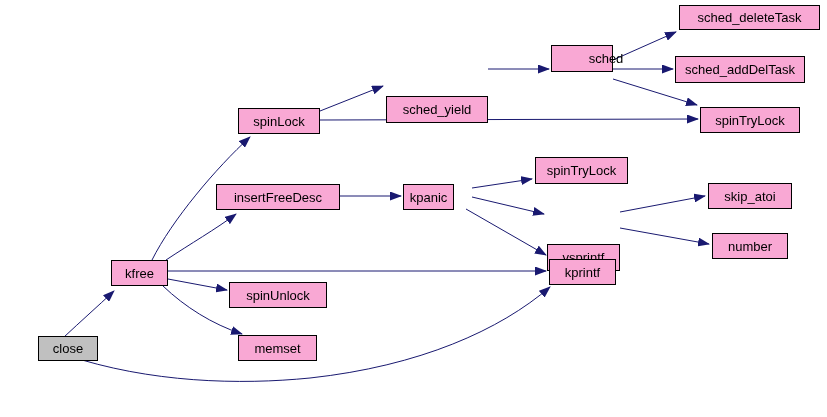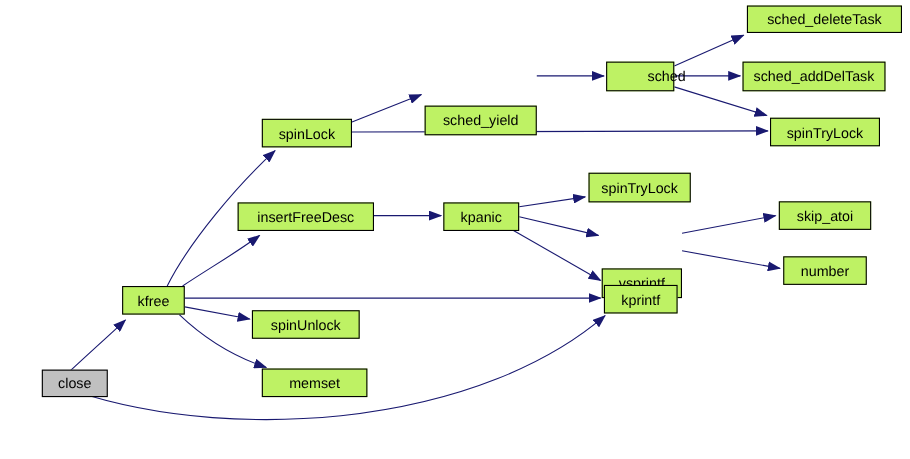--- a/index.html
+++ b/index.html
@@ -21,21 +21,21 @@
     top: 0;
   }
   .edge {
     fill: none;
     stroke-width: 1;
   }
   .node {
     position: absolute;
     box-sizing: border-box;
     border: 1px solid #000000;
-    background: #bef264;
+    background: #f9a8d4;
     color: #000000;
     display: flex;
     align-items: center;
     justify-content: center;
     font-size: 13px;
     line-height: 1;
     white-space: nowrap;
     cursor: pointer;
   }
   .node.root {
@@ -72,27 +72,27 @@
       <path d="M472,197 L544,214" class="edge" stroke="#191970" marker-end="url(#arrow)"></path>
       <path d="M466,209 L546,255" class="edge" stroke="#191970" marker-end="url(#arrow)"></path>
       <path d="M620,212 L705,196" class="edge" stroke="#191970" marker-end="url(#arrow)"></path>
       <path d="M620,228 L709,244" class="edge" stroke="#191970" marker-end="url(#arrow)"></path>
     </svg>
   <div id="nodes">
       <div class="node root" style="left: 6px; top: 336px; width: 60px; height: 25px;">close</div>
       <div class="node" style="left: 111px; top: 260px; width: 57px; height: 26px;">kfree</div>
       <div class="node" style="left: 238px; top: 108px; width: 82px; height: 26px;">spinLock</div>
       <div class="node" style="left: 216px; top: 184px; width: 124px; height: 26px;">insertFreeDesc</div>
-      <div class="node" style="left: 403px; top: 184px; width: 69px; height: 26px;">kpanic</div>
+      <div class="node" style="left: 403px; top: 184px; width: 51px; height: 26px;">kpanic</div>
       <div class="node" style="left: 386px; top: 56px; width: 102px; height: 27px; margin-top: 40px;">sched_yield</div>
-      <div class="node" style="left: 551px; top: 56px; width: 62px; height: 27px; padding-left: 48px;">sched</div>
+      <div class="node" style="left: 551px; top: 45px; width: 62px; height: 27px; padding-left: 48px;">sched</div>
       <div class="node" style="left: 679px; top: 5px; width: 141px; height: 25px;">sched_deleteTask</div>
       <div class="node" style="left: 675px; top: 56px; width: 130px; height: 27px;">sched_addDelTask</div>
       <div class="node" style="left: 700px; top: 107px; width: 100px; height: 26px;">spinTryLock</div>
       <div class="node" style="left: 535px; top: 157px; width: 93px; height: 27px;">spinTryLock</div>
       <div class="node" style="left: 547px; top: 208px; width: 73px; height: 27px; margin-top: 36px;">vsprintf</div>
       <div class="node" style="left: 708px; top: 183px; width: 84px; height: 26px;">skip_atoi</div>
       <div class="node" style="left: 712px; top: 233px; width: 76px; height: 26px;">number</div>
       <div class="node" style="left: 549px; top: 259px; width: 67px; height: 26px;">kprintf</div>
       <div class="node" style="left: 229px; top: 282px; width: 98px; height: 26px;">spinUnlock</div>
-      <div class="node" style="left: 238px; top: 335px; width: 96px; height: 26px;">memset</div>
+      <div class="node" style="left: 238px; top: 335px; width: 79px; height: 26px;">memset</div>
     </div>
 </div>
 
 </body></html>

